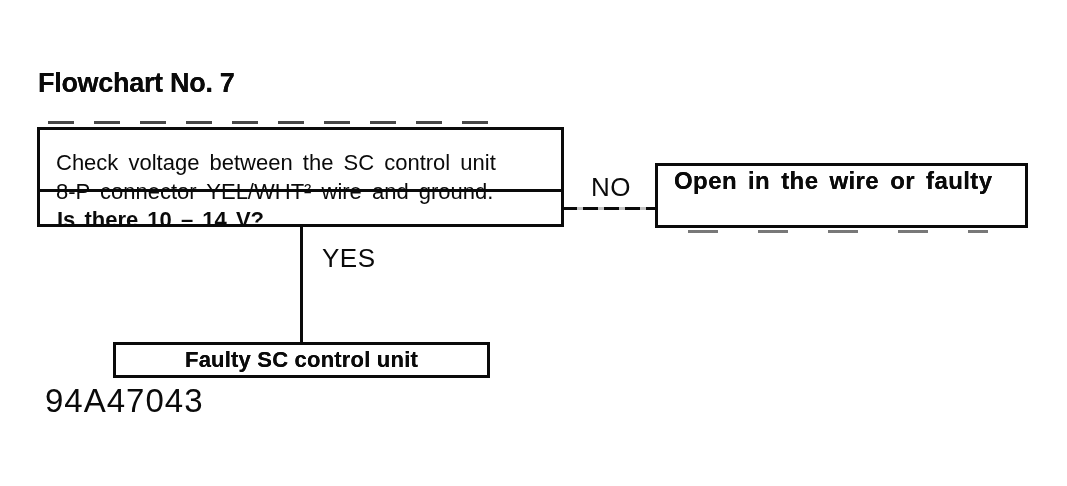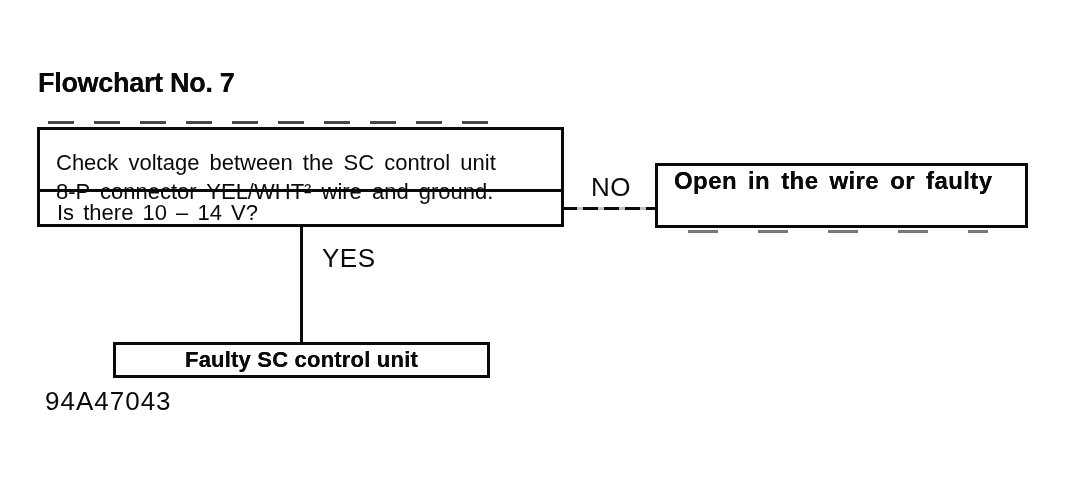--- a/index.html
+++ b/index.html
@@ -56,25 +56,26 @@
     box-sizing: border-box;
     height: 62px;
     border-bottom: 3px solid #0a0a0a;
     padding: 18px 8px 0 16px;
     font-size: 22px;
     line-height: 29px;
     word-spacing: 4px;
     white-space: nowrap;
   }
   .decision-bottom {
-    padding: 6px 8px 0 17px;
+    padding: 13px 8px 0 17px;
     font-size: 22px;
     line-height: 29px;
     word-spacing: 3px;
     white-space: nowrap;
+    font-weight: bold;
   }
   
   .branch-label {
     position: absolute;
     font-size: 26px;
     line-height: 30px;
     letter-spacing: 0.5px;
     white-space: nowrap;
   }
   .label-no  { left: 591px; top: 172px; }
@@ -131,21 +132,21 @@
     font-size: 22px;
     font-weight: bold;
     letter-spacing: 0.2px;
     text-shadow: 0 0 0.6px #0a0a0a;
     white-space: nowrap;
   }
   .figure-code {
     position: absolute;
     left: 45px;
     top: 386px;
-    font-size: 26px;
+    font-size: 33px;
     line-height: 30px;
     letter-spacing: 1px;
     white-space: nowrap;
   }
 </style>
 </head>
 <body>
 
 <div class="page">
 

